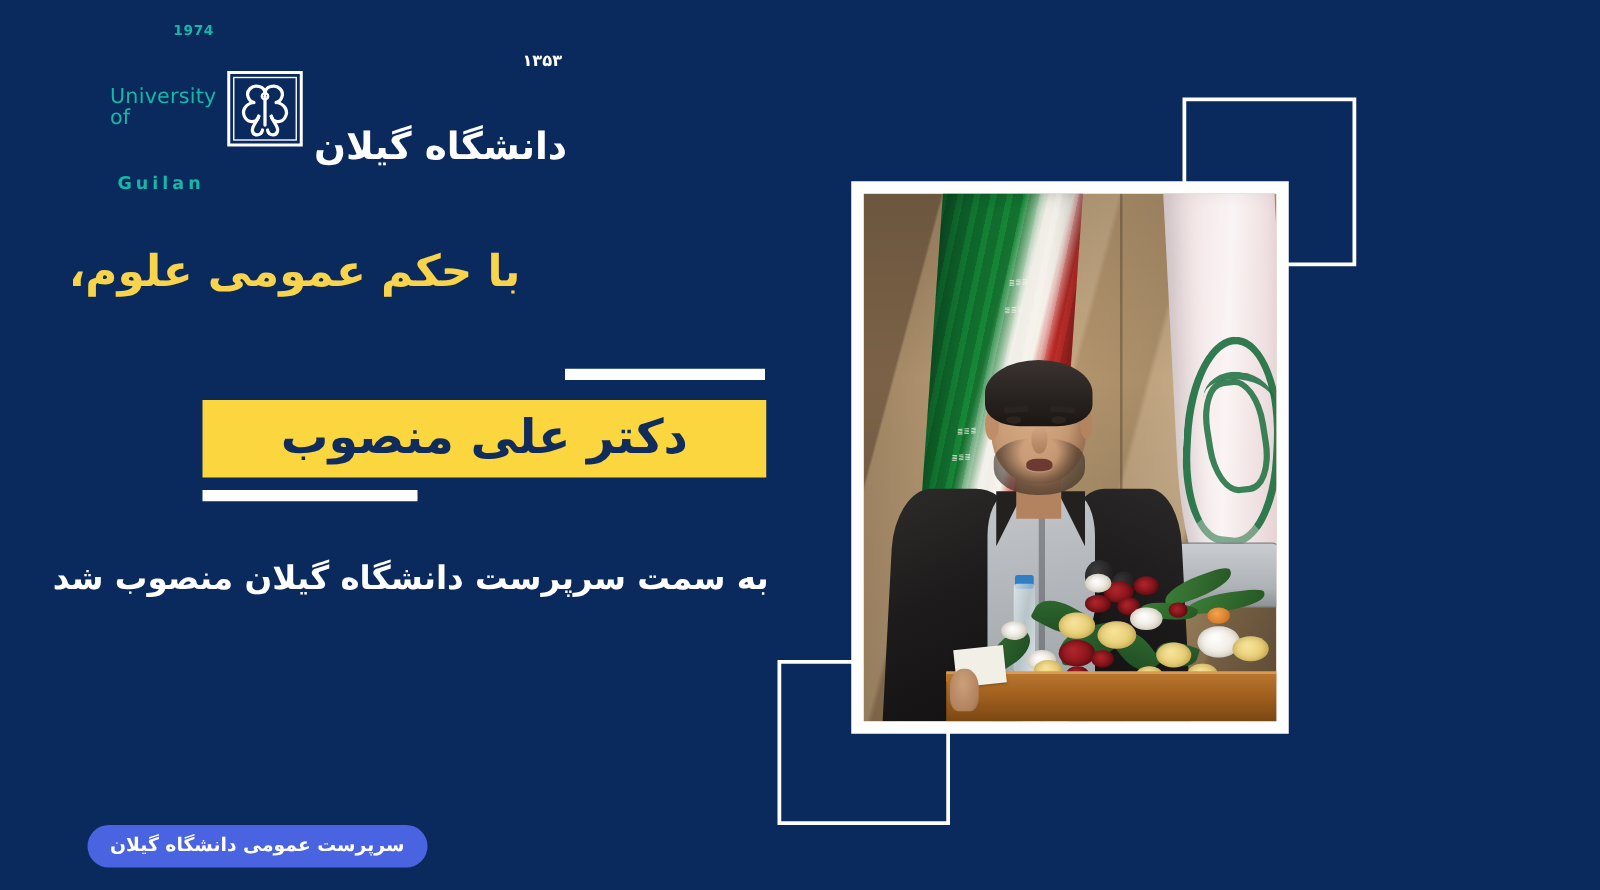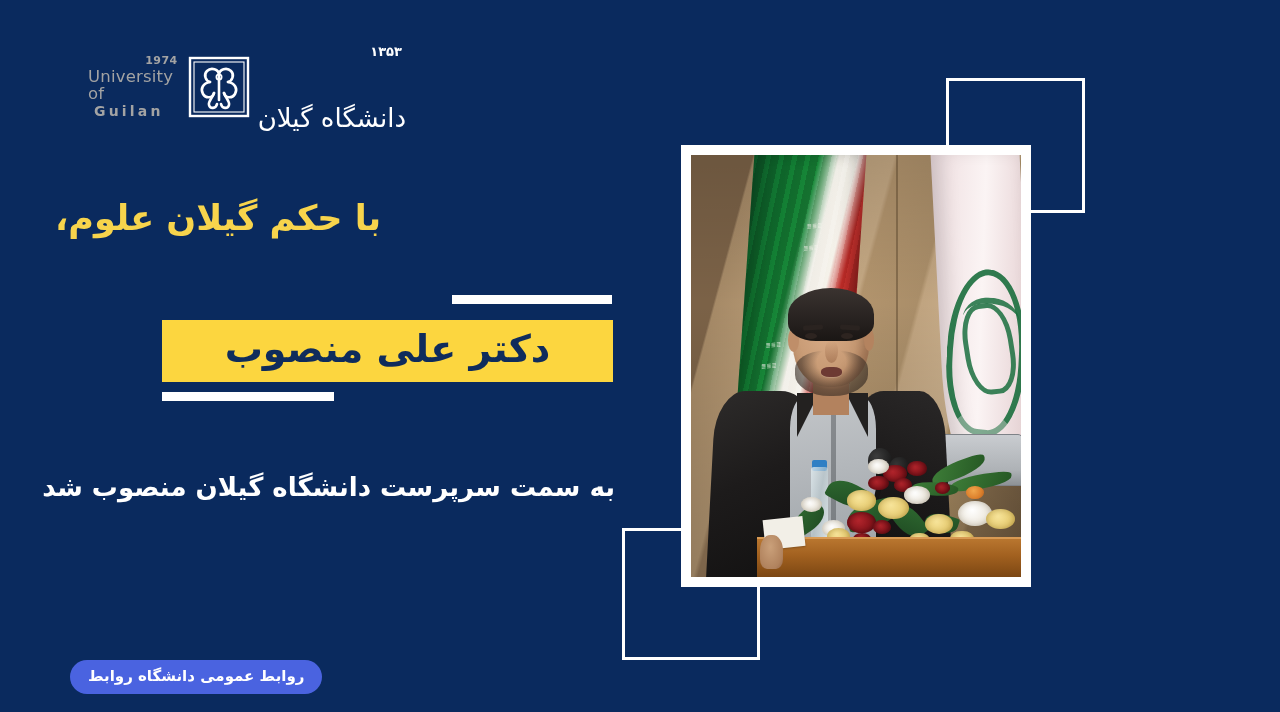--- a/index.html
+++ b/index.html
@@ -26,22 +26,23 @@
     direction: ltr;
     display: flex;
     align-items: center;
   }
   .logo-en {
     display: flex;
     flex-direction: column;
     align-items: flex-start;
     justify-content: center;
     width: 112px;
-    color: #a3a3a3;
+    color: #14b8a6;
     line-height: 1.05;
+    gap: 36px;
   }
   .logo-year-en {
     align-self: flex-end;
     font-size: 11px;
     font-weight: bold;
     letter-spacing: 0.5px;
     margin-bottom: 1px;
     margin-right: 2px;
   }
   .logo-univ {
@@ -73,22 +74,22 @@
     margin-right: 2px;
   }
   .logo-year-fa {
     font-size: 13px;
     font-weight: bold;
     letter-spacing: 1px;
     margin-bottom: 2px;
     margin-right: 4px;
   }
   .logo-fa-name {
-    font-size: 26px;
-    font-weight: normal;
+    font-size: 30px;
+    font-weight: bold;
     white-space: nowrap;
     line-height: 1;
     font-family: "DejaVu Sans", sans-serif;
     margin-top: 44px;
   }
 
   
   .headline {
     position: absolute;
     right: 665px;
@@ -140,21 +141,21 @@
     font-weight: bold;
     line-height: 1;
     white-space: nowrap;
     padding-bottom: 4px;
   }
 
   
   .subtitle {
     position: absolute;
     right: 665px;
-    top: 472px;
+    top: 448px;
     width: 560px;
     text-align: left;
     color: #ffffff;
     font-size: 26px;
     font-weight: bold;
     white-space: nowrap;
     direction: rtl;
   }
 
   
@@ -631,21 +632,21 @@
         <circle cx="31" cy="21" r="2.6" fill="none" stroke="#ffffff" stroke-width="1.8"></circle>
       </svg>
     </div>
 
     <div class="logo-fa">
       <div class="logo-year-fa">۱۳۵۳</div>
       <div class="logo-fa-name">دانشگاه گیلان</div>
     </div>
   </div>
 
-  <div class="headline">با حکم گیلان علوم،</div>
+  <div class="headline">با حکم عمومی علوم،</div>
 
   <div class="accent-bar-top"></div>
   <div class="accent-bar-bottom"></div>
 
   <div class="name-band">
     <span class="name-band-text">دکتر علی منصوب</span>
   </div>
 
   <div class="subtitle">به سمت سرپرست دانشگاه گیلان منصوب شد</div>
 
@@ -739,16 +740,16 @@
 
       <div class="podium-edge"></div>
       <div class="podium"></div>
       <div class="paper"></div>
       <div class="hand"></div>
 
     </div>
   </div>
 
   <div class="badge">
-    <span class="badge-text">روابط عمومی دانشگاه روابط</span>
+    <span class="badge-text">سرپرست عمومی دانشگاه گیلان</span>
   </div>
 
 </div>
 
 </body></html>

